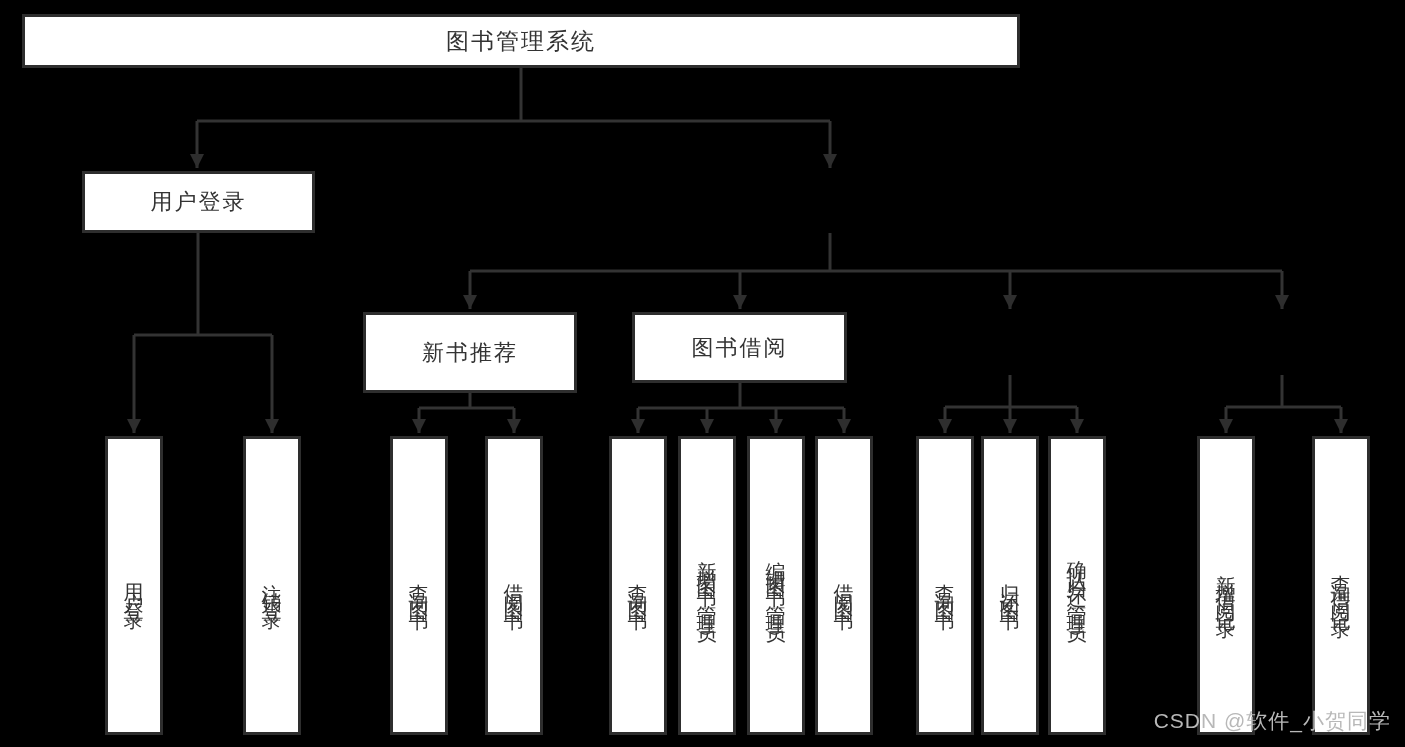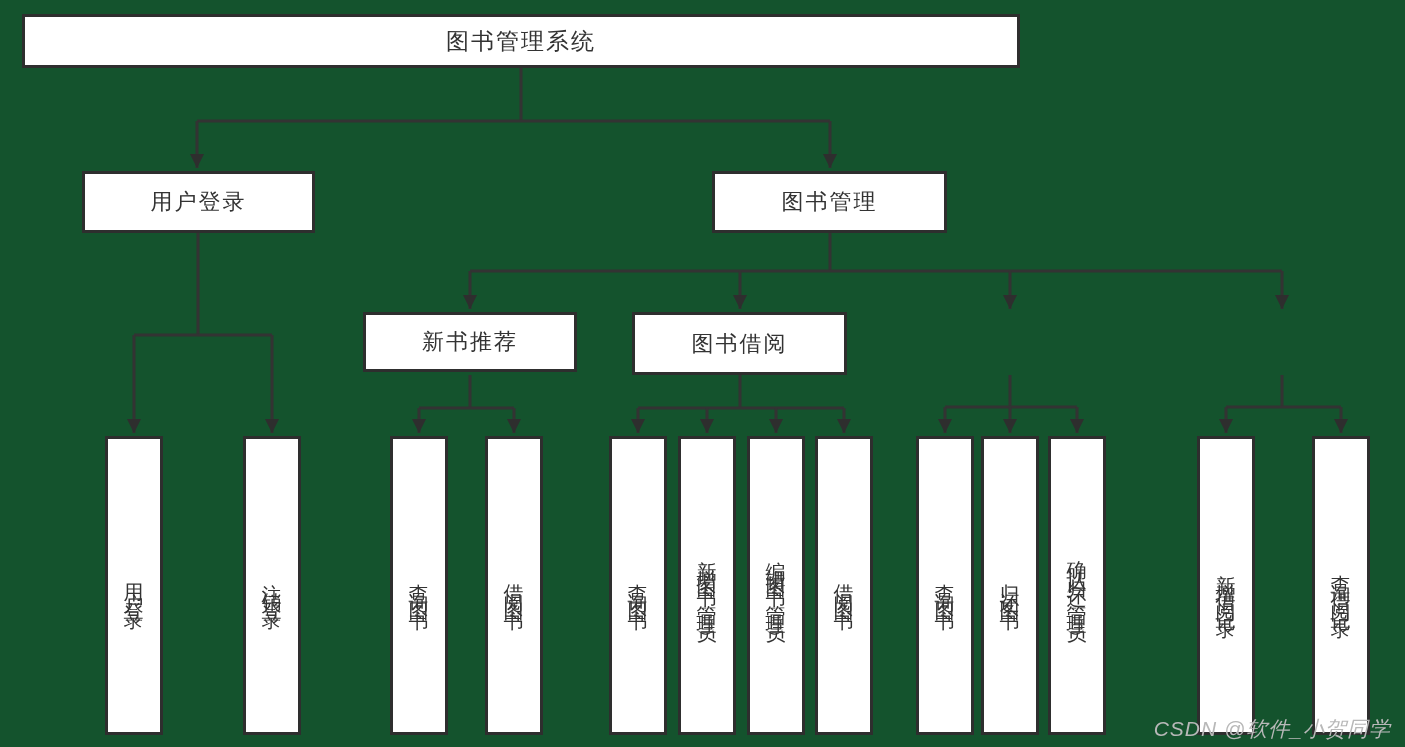--- a/index.html
+++ b/index.html
@@ -1,20 +1,20 @@
 <!DOCTYPE html>
 <html><head>
 <meta charset="utf-8">
 <style>
   html, body { margin: 0; padding: 0; background: #ffffff; }
   .stage {
     position: relative;
     width: 1405px;
     height: 747px;
-    background: #14532d;
+    background: #000000;
     font-family: "Liberation Sans", "DejaVu Sans", sans-serif;
     overflow: hidden;
   }
   .wires { position: absolute; left: 0; top: 0; }
   .node {
     position: absolute;
     box-sizing: border-box;
     border: 3px solid #2e2e2e;
     background: #ffffff;
     display: flex;
@@ -28,26 +28,25 @@
   .v-node {
     writing-mode: vertical-rl;
     text-orientation: mixed;
     font-size: 20px;
     letter-spacing: 9px;
     line-height: 1;
   }
   .watermark {
     position: absolute;
     right: 14px;
-    bottom: 4px;
+    bottom: 12px;
     font-size: 21px;
     letter-spacing: 1px;
     color: #b8b8b8;
     white-space: nowrap;
-    font-style: italic;
   }
 </style>
 </head>
 <body>
 
 <div class="stage">
 
   <svg class="wires" width="1405" height="747" viewBox="0 0 1405 747">
     <defs>
       <marker id="arrow" viewBox="0 0 10 10" refX="10" refY="5" markerWidth="19" markerHeight="14" markerUnits="userSpaceOnUse" orient="auto">
@@ -94,24 +93,23 @@
       <path d="M1282,375 V407"></path>
       <path d="M1226,407 H1341"></path>
       <path d="M1226,407 V433" marker-end="url(#arrow)"></path>
       <path d="M1341,407 V433" marker-end="url(#arrow)"></path>
     </g>
   </svg>
 
   <div class="node h-node root-node" style="left:22px; top:14px; width:998px; height:54px;">图书管理系统</div>
 
   <div class="node h-node" style="left:82px; top:171px; width:233px; height:62px;">用户登录</div>
-  <div class="node h-node" style="left:712px; top:171px; width:235px; height:62px;">图书管理</div>
 
-  <div class="node h-node" style="left:363px; top:312px; width:214px; height:60px;">新书推荐</div>
-  <div class="node h-node" style="left:632px; top:312px; width:215px; height:63px;">图书借阅</div>
+  <div class="node h-node" style="left:363px; top:312px; width:214px; height:81px;">新书推荐</div>
+  <div class="node h-node" style="left:632px; top:312px; width:215px; height:71px;">图书借阅</div>
 
   <div class="node v-node" style="left:105px; top:436px; width:58px; height:299px;">用户登录</div>
   <div class="node v-node" style="left:243px; top:436px; width:58px; height:299px;">注销登录</div>
 
   <div class="node v-node" style="left:390px; top:436px; width:58px; height:299px;">查询图书</div>
   <div class="node v-node" style="left:485px; top:436px; width:58px; height:299px;">借阅图书</div>
 
   <div class="node v-node" style="left:609px; top:436px; width:58px; height:299px;">查询图书</div>
   <div class="node v-node" style="left:678px; top:436px; width:58px; height:299px;">新增图书（管理员）</div>
   <div class="node v-node" style="left:747px; top:436px; width:58px; height:299px;">编辑图书（管理员）</div>

